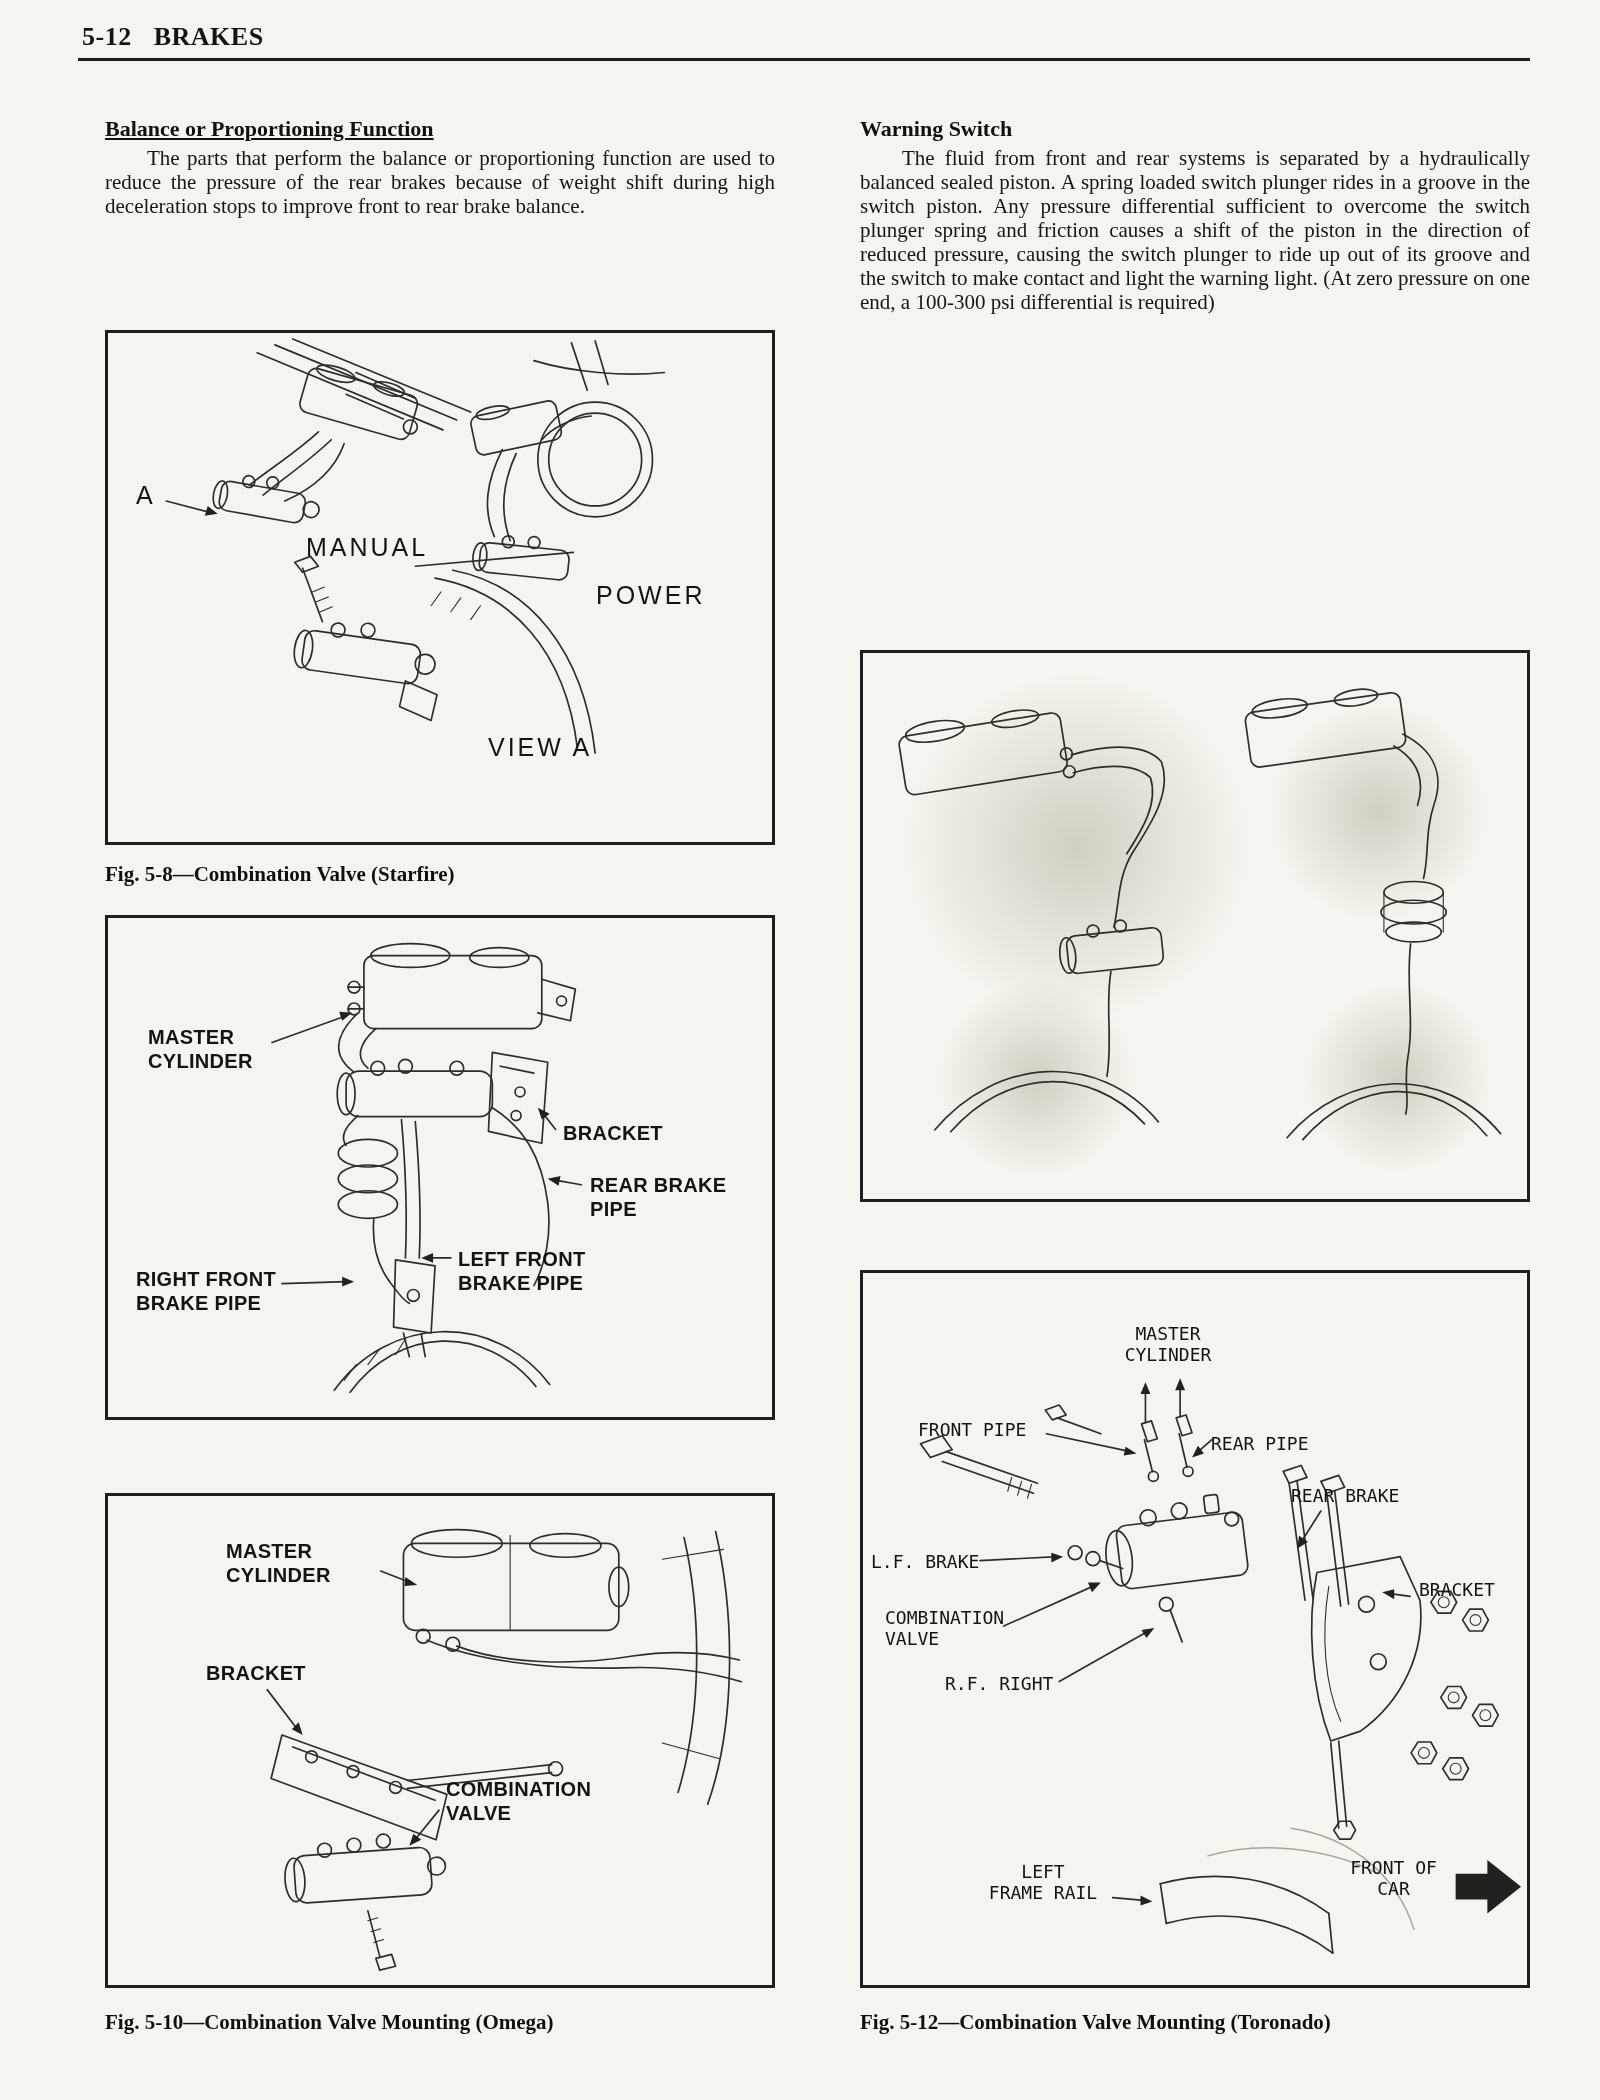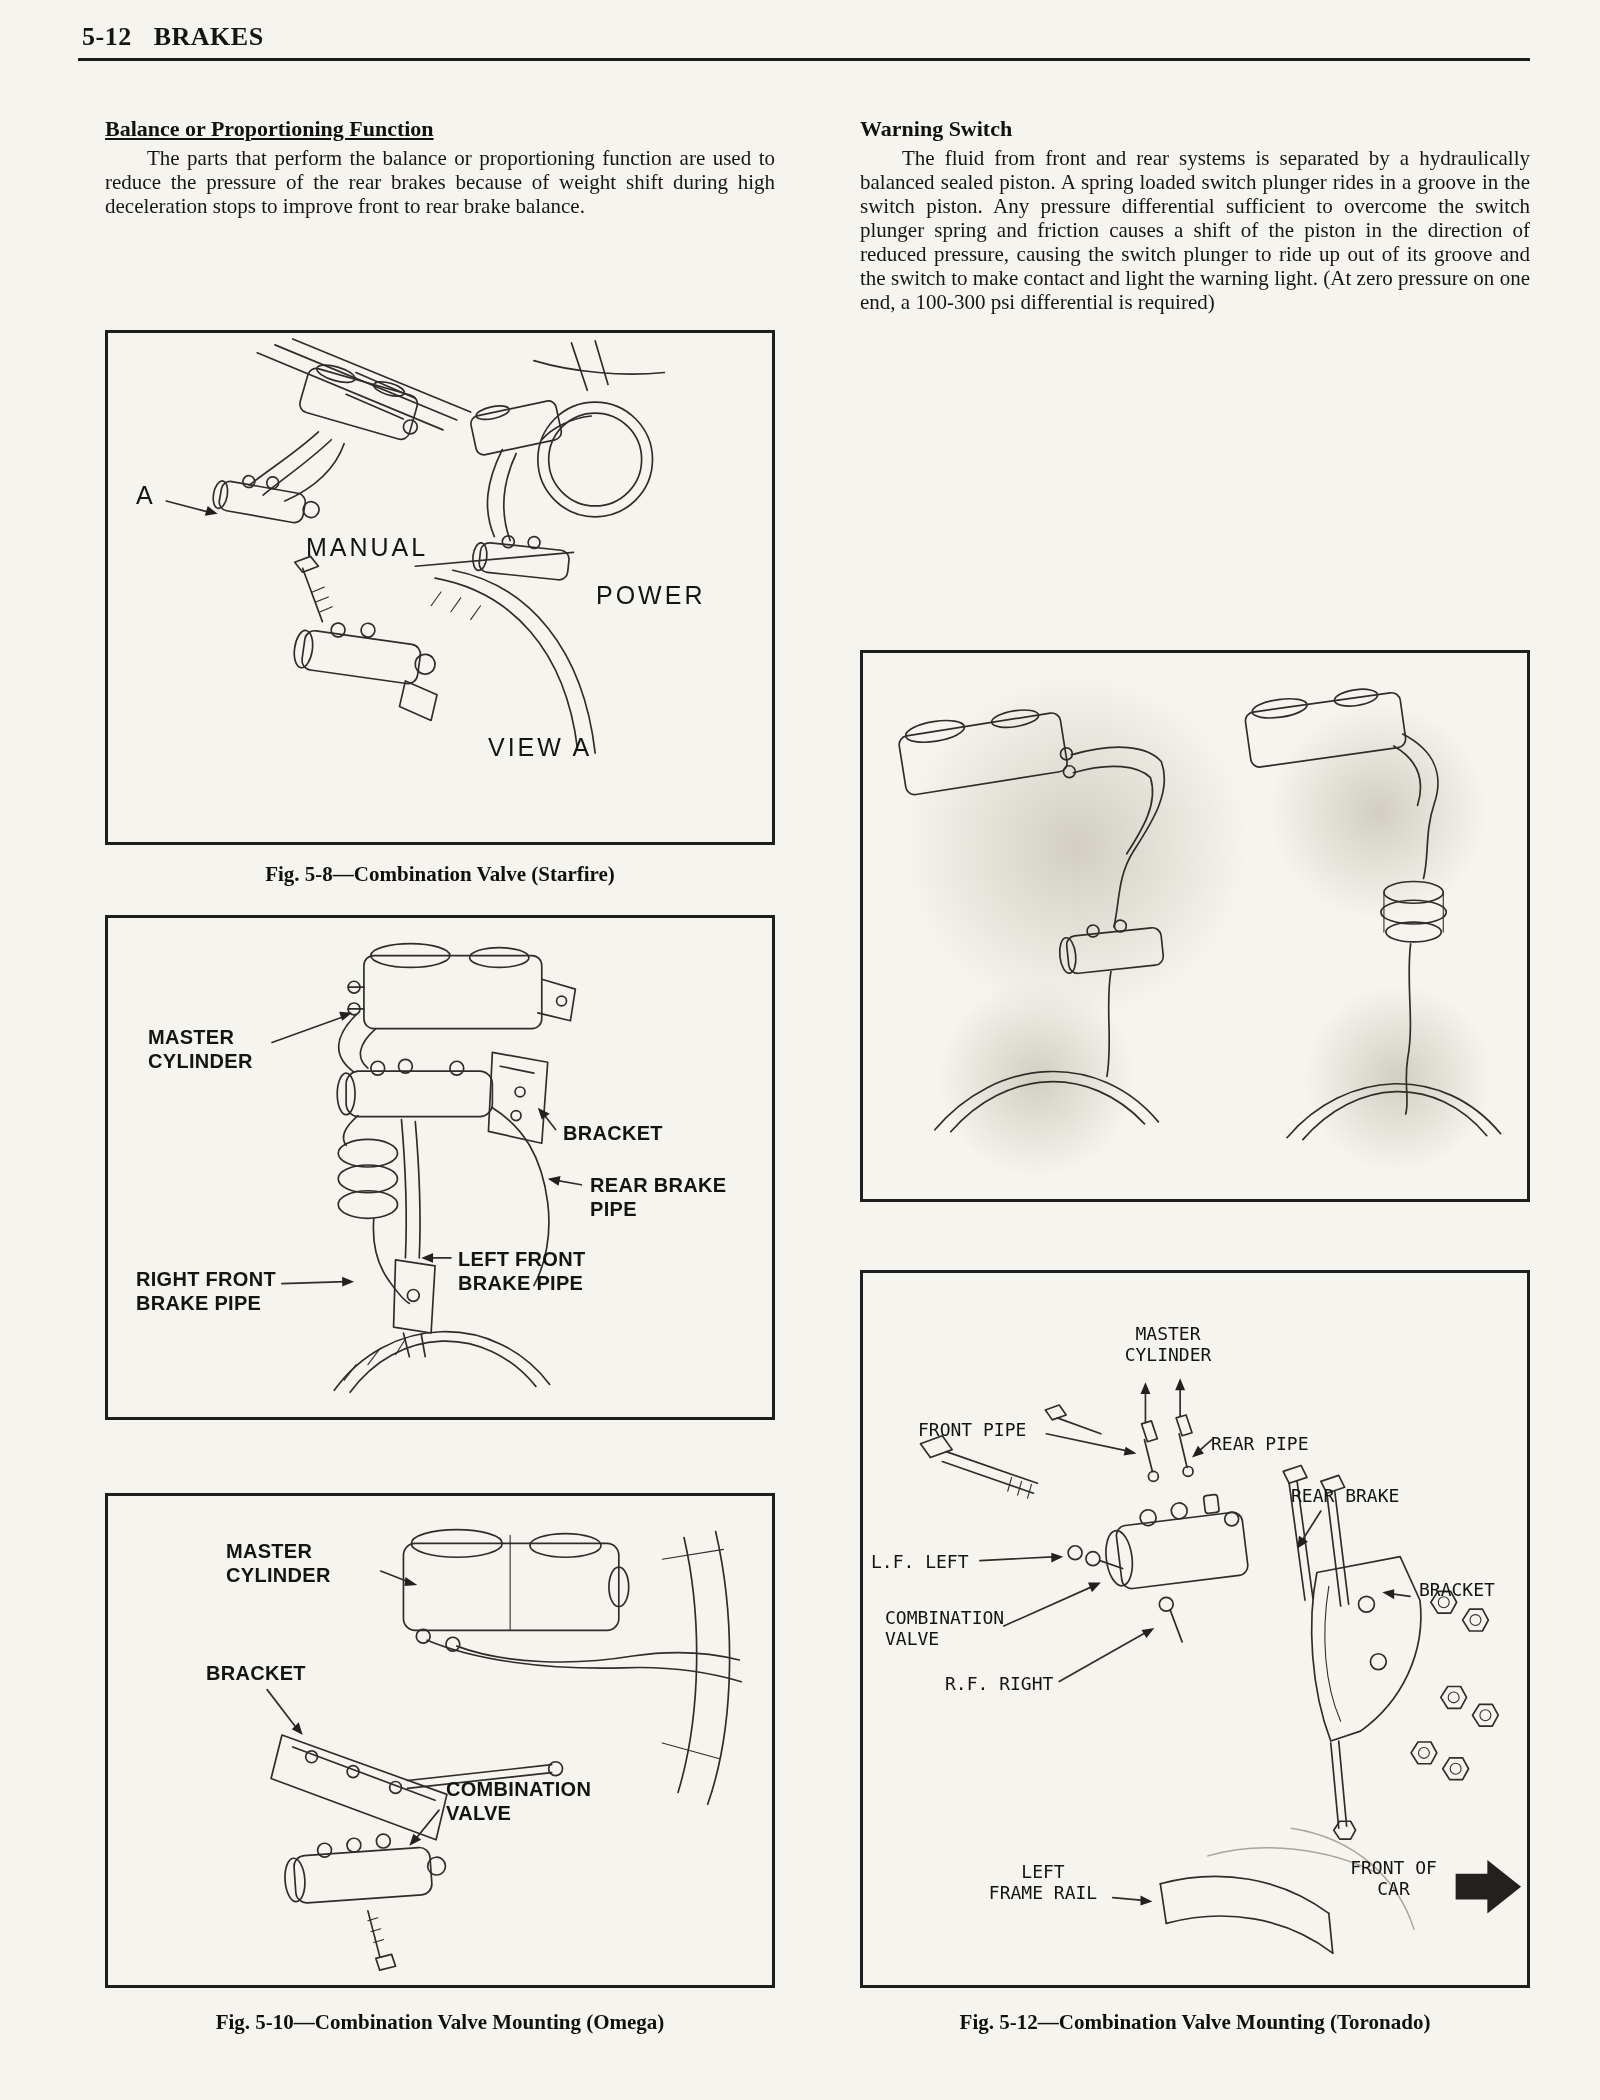--- a/index.html
+++ b/index.html
@@ -15,21 +15,21 @@
 
   .page-header { position:absolute; left:82px; top:22px; font-size:26px; font-weight:700; letter-spacing:.5px; color:#141414; }
   .page-header .num { margin-right:22px;text-align:right; }
   .rule { position:absolute; left:78px; width:1452px; top:58px; height:3px; background:#1c1c1c; }
 
   .col-heading { position:absolute; font-size:22px; font-weight:700; color:#111; }
   .body-text { position:absolute; width:670px; font-size:21px; line-height:24px; text-align:justify; text-indent:42px; color:#161616; }
 
   .fig-box { position:absolute; width:670px; border:3px solid #1e1e1e; }
   .fig-box svg { position:absolute; inset:0; width:100%; height:100%; }
-  .fig-caption { position:absolute; width:670px; text-align:center; font-size:21px; font-weight:700; color:#101010; }
+  .fig-caption { position:absolute; width:670px; text-align:left; font-size:21px; font-weight:700; color:#101010; }
 
   .fig-label { position:absolute; white-space:pre-line; line-height:1.18; color:#141414; font-family:"Liberation Sans", sans-serif; }
   .lbl-58  { font-size:25px; font-weight:500; letter-spacing:3px; }
   .lbl-bold{ font-size:20px; font-weight:700; letter-spacing:.3px; }
   .lbl-tech{ font-family:"DejaVu Sans Mono", monospace; font-size:18px; }
   .t-center { text-align:center; }
 
   svg .ln    { fill:none; stroke:#2e2d2a; stroke-width:1.7; stroke-linecap:round; stroke-linejoin:round; }
   svg .thin  { fill:none; stroke:#2e2d2a; stroke-width:1.1; stroke-linecap:round; }
   svg .ink   { fill:#22211f; stroke:none; }
@@ -324,21 +324,21 @@
         <polygon class="ink" points="524,322 536,319 536,329"></polygon>
       <path class="ln" d="M252 630 L286 633"></path>
         <polygon class="ink" points="292,634 280,628 280,638"></polygon>
       <polygon class="ink" points="598,606 630,606 630,592 664,619 630,646 630,632 598,632"></polygon>
     </svg>
     <div class="fig-label lbl-tech t-center" style="left:245px; top:50px; width:120px;">MASTER
 CYLINDER</div>
     <div class="fig-label lbl-tech" style="left:55px; top:146px;">FRONT PIPE</div>
     <div class="fig-label lbl-tech" style="left:348px; top:160px;">REAR PIPE</div>
     <div class="fig-label lbl-tech" style="left:428px; top:212px;">REAR BRAKE</div>
-    <div class="fig-label lbl-tech" style="left:8px; top:278px;">L.F. LEFT</div>
+    <div class="fig-label lbl-tech" style="left:8px; top:278px;">L.F. BRAKE</div>
     <div class="fig-label lbl-tech" style="left:22px; top:334px;">COMBINATION
 VALVE</div>
     <div class="fig-label lbl-tech" style="left:82px; top:400px;">R.F. RIGHT</div>
     <div class="fig-label lbl-tech" style="left:556px; top:306px;">BRACKET</div>
     <div class="fig-label lbl-tech t-center" style="left:110px; top:588px; width:140px;">LEFT
 FRAME RAIL</div>
     <div class="fig-label lbl-tech t-center" style="left:468px; top:584px; width:125px;">FRONT OF
 CAR</div>
   </div>
   <div class="fig-caption" style="left:860px; top:2010px;">Fig. 5-12—Combination Valve Mounting (Toronado)</div>

